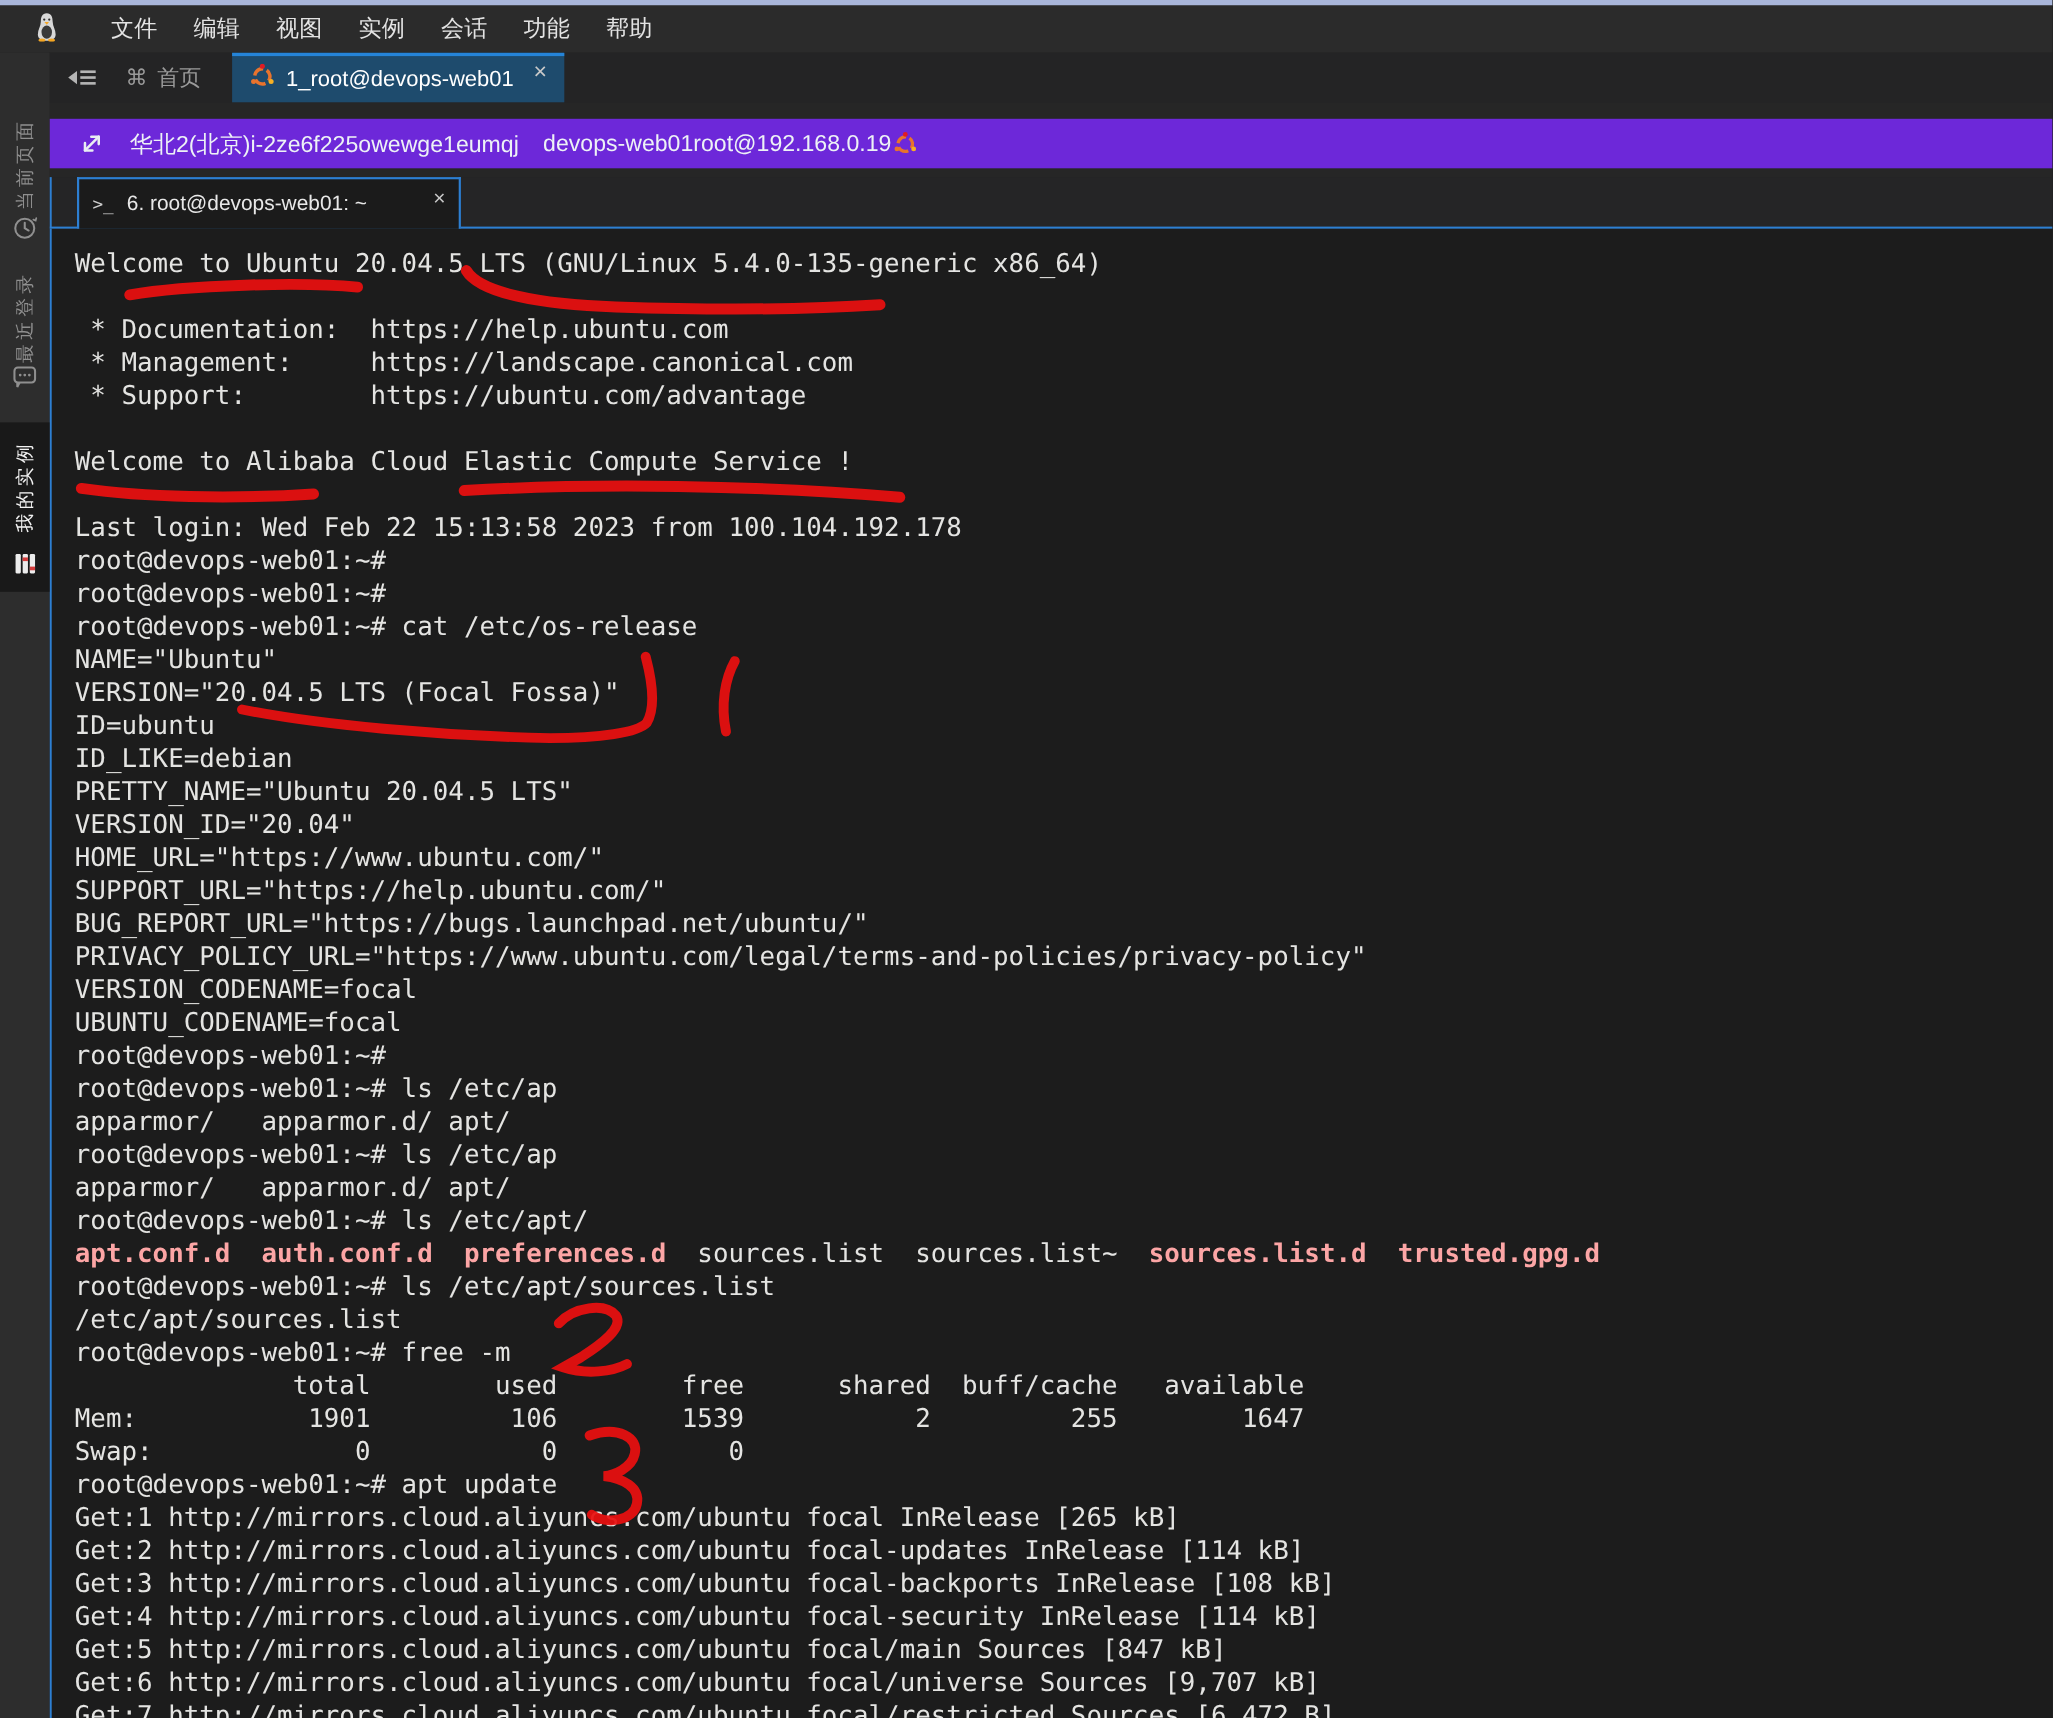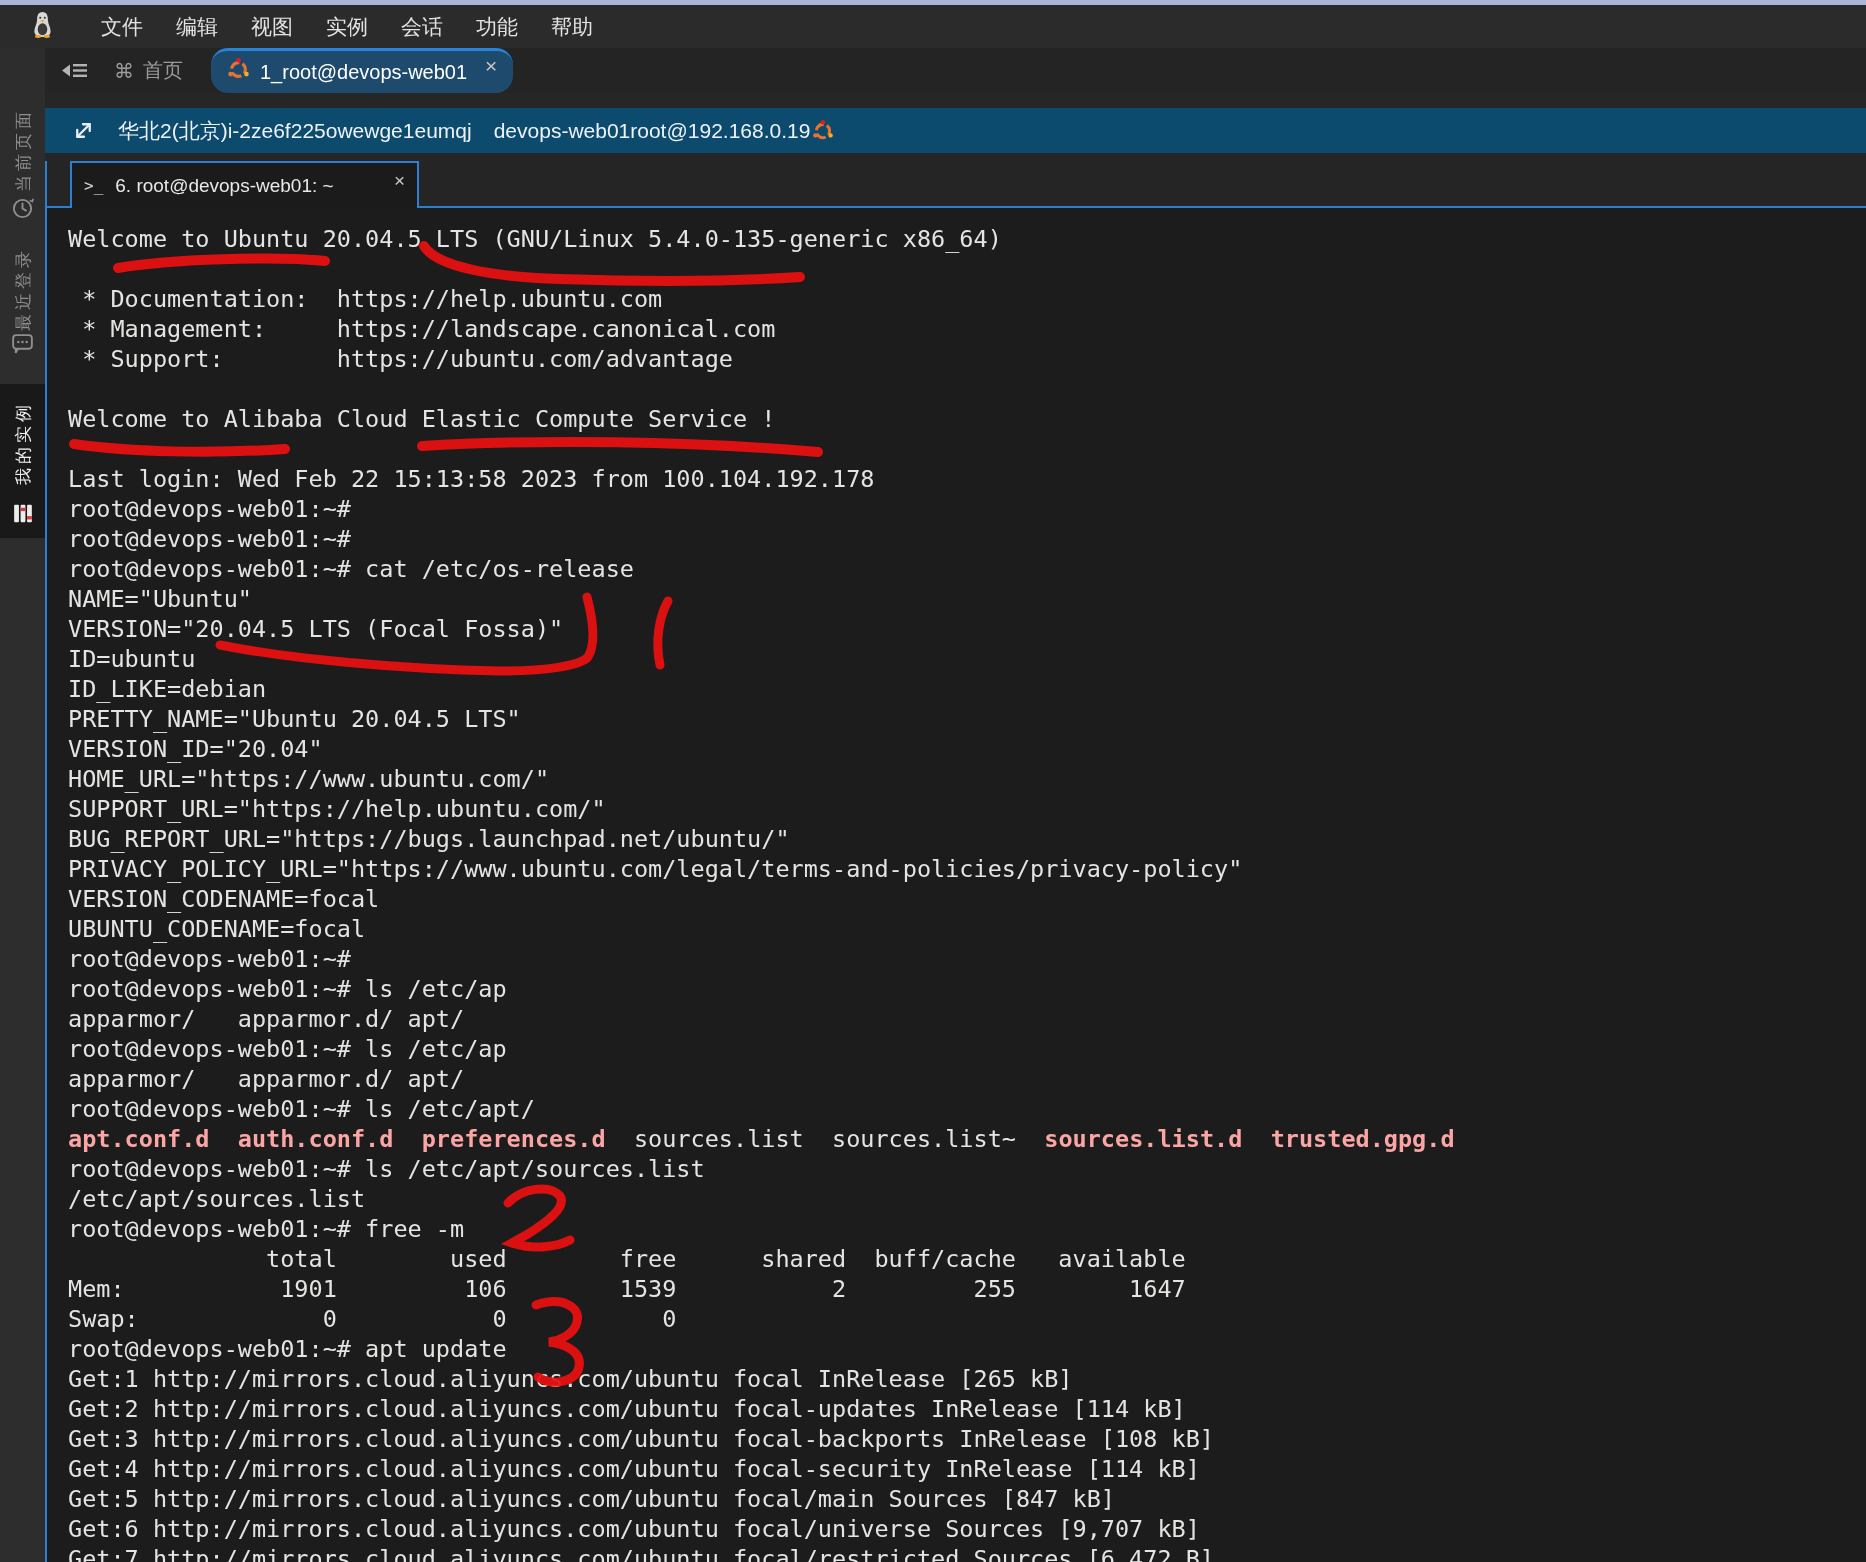--- a/index.html
+++ b/index.html
@@ -29,24 +29,24 @@
   .content { position:absolute; left:45px; top:48px; right:0; bottom:0; background:#262626; }
   
   .tabstrip { position:absolute; top:0; left:0; right:0; height:45px; background:#242425;
               display:flex; align-items:stretch; }
   .toggle-btn { align-self:center; margin-left:16px; display:flex; }
   .home-tab { display:flex; align-items:center; gap:9px; color:#9a9a9a; font-size:20px;
               margin-left:20px; padding:0 6px; }
   .cmd-glyph { font-size:20px; color:#9a9a9a; }
   .session-tab { display:flex; align-items:center; gap:10px; background:#1e4b6d;
                  border-top:3px solid #2584d8; padding:0 16px; margin-left:22px;
-                 color:#ffffff; font-size:20px;border-radius:17px; }
+                 color:#ffffff; font-size:20px; }
   .tab-close { color:#c9c9c9; font-size:21px; margin-left:8px; position:relative; top:-6px; cursor:default; }
   
-  .session-bar { position:absolute; top:60px; left:0; right:0; height:45px; background:#0c4a6e;
+  .session-bar { position:absolute; top:60px; left:0; right:0; height:45px; background:#6d28d9;
                  display:flex; align-items:center; color:#edf2f6; font-size:21px; }
   .expand-btn { margin-left:26px; display:flex; }
   .sess-region { margin-left:22px; }
   .sess-host { margin-left:22px; }
   .sess-user { }
   .sess-logo { margin-left:2px; display:flex; }
   
   .tabrow { position:absolute; top:113px; left:0; right:0; height:47px; background:#252526;
             border-left:2px solid #2d7fd2; border-bottom:2px solid #2d7fd2; }
   .term-tab { position:absolute; left:23px; top:0; height:47px; width:349px; background:#1b1b1b;

